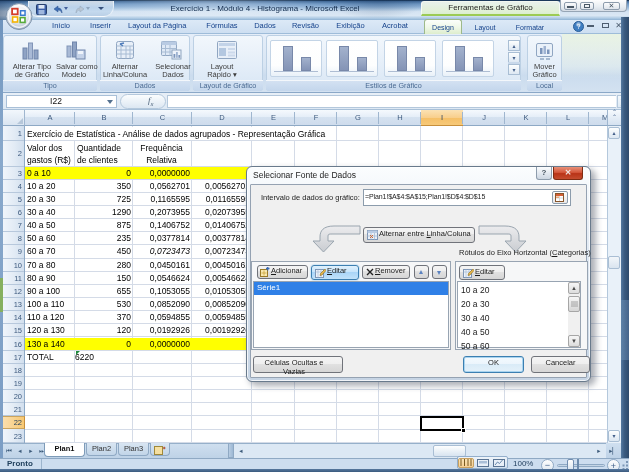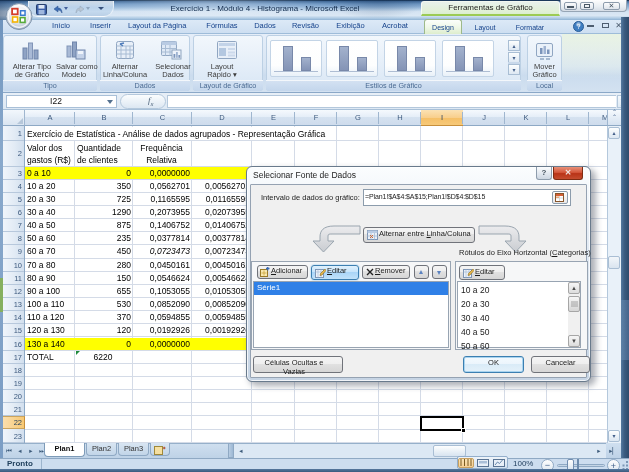--- a/index.html
+++ b/index.html
@@ -560,21 +560,21 @@
 <div style="left:75px;top:337.5px;width:56px;height:13px;font-size:8.5px;color:#000;white-space:nowrap;line-height:13.2px;">
       <span style="position:static;display:block;text-align:right;width:100%">0</span>
     </div>
 <div style="left:133px;top:337.5px;width:57px;height:13px;font-size:8.5px;color:#000;white-space:nowrap;line-height:13.2px;">
       <span style="position:static;display:block;text-align:right;width:100%">0,0000000</span>
     </div>
 <div style="left:27px;top:350.6px;width:46px;height:13px;font-size:8.5px;color:#000;white-space:nowrap;line-height:13.2px;">
       <span style="position:static;display:block;text-align:left;width:100%">TOTAL</span>
     </div>
 <div style="left:75px;top:350.6px;width:56px;height:13px;font-size:8.5px;color:#000;white-space:nowrap;line-height:13.2px;">
-      <span style="position:static;display:block;text-align:center;width:100%">6220</span>
+      <span style="position:static;display:block;text-align:left;width:100%">6220</span>
     </div>
 <div style="left:76px;top:351.1px;width:0;height:0;border-right:4px solid transparent;border-top:4px solid #1f8a3c;"></div>
 <div style="left:419.5px;top:415.5px;width:44px;height:15px;border:2px solid #000;background:transparent;"></div>
 <div style="left:461px;top:428px;width:5px;height:5px;background:#000;border:1px solid #fff;"></div>
 <div style="left:607px;top:110px;width:14px;height:16px;background:linear-gradient(#f5f9fd,#d5e2f0);border-left:1px solid #9fb6cf;border-bottom:1px solid #8ea9c5;font-size:6px;color:#44608a;text-align:center;line-height:5px;"><span style="position:static">⌃<br>⌃</span></div>
 <div style="left:607px;top:126px;width:14px;height:317px;background:#e9f1f9;border-left:1px solid #b4c8dc;"></div>
 <div style="left:608px;top:127px;width:12px;height:12px;background:linear-gradient(#fdfefe,#dce7f2);border:1px solid #a9bed4;border-radius:2px;font-size:6px;color:#44608a;line-height:11px;text-align:center;"><span style="position:static">▴</span></div>
 <div style="left:608px;top:256px;width:12px;height:13px;background:linear-gradient(#f2f6fa,#d9e4ef);border:1px solid #a9bed4;border-radius:2px;"></div>
 <div style="left:608px;top:430px;width:12px;height:12px;background:linear-gradient(#fdfefe,#dce7f2);border:1px solid #a9bed4;border-radius:2px;font-size:6px;color:#44608a;line-height:11px;text-align:center;"><span style="position:static">▾</span></div>
 <div style="left:3px;top:443px;width:618px;height:15px;background:linear-gradient(#cfdfef,#bed2e7);border-top:1px solid #96b0ca;"></div>

